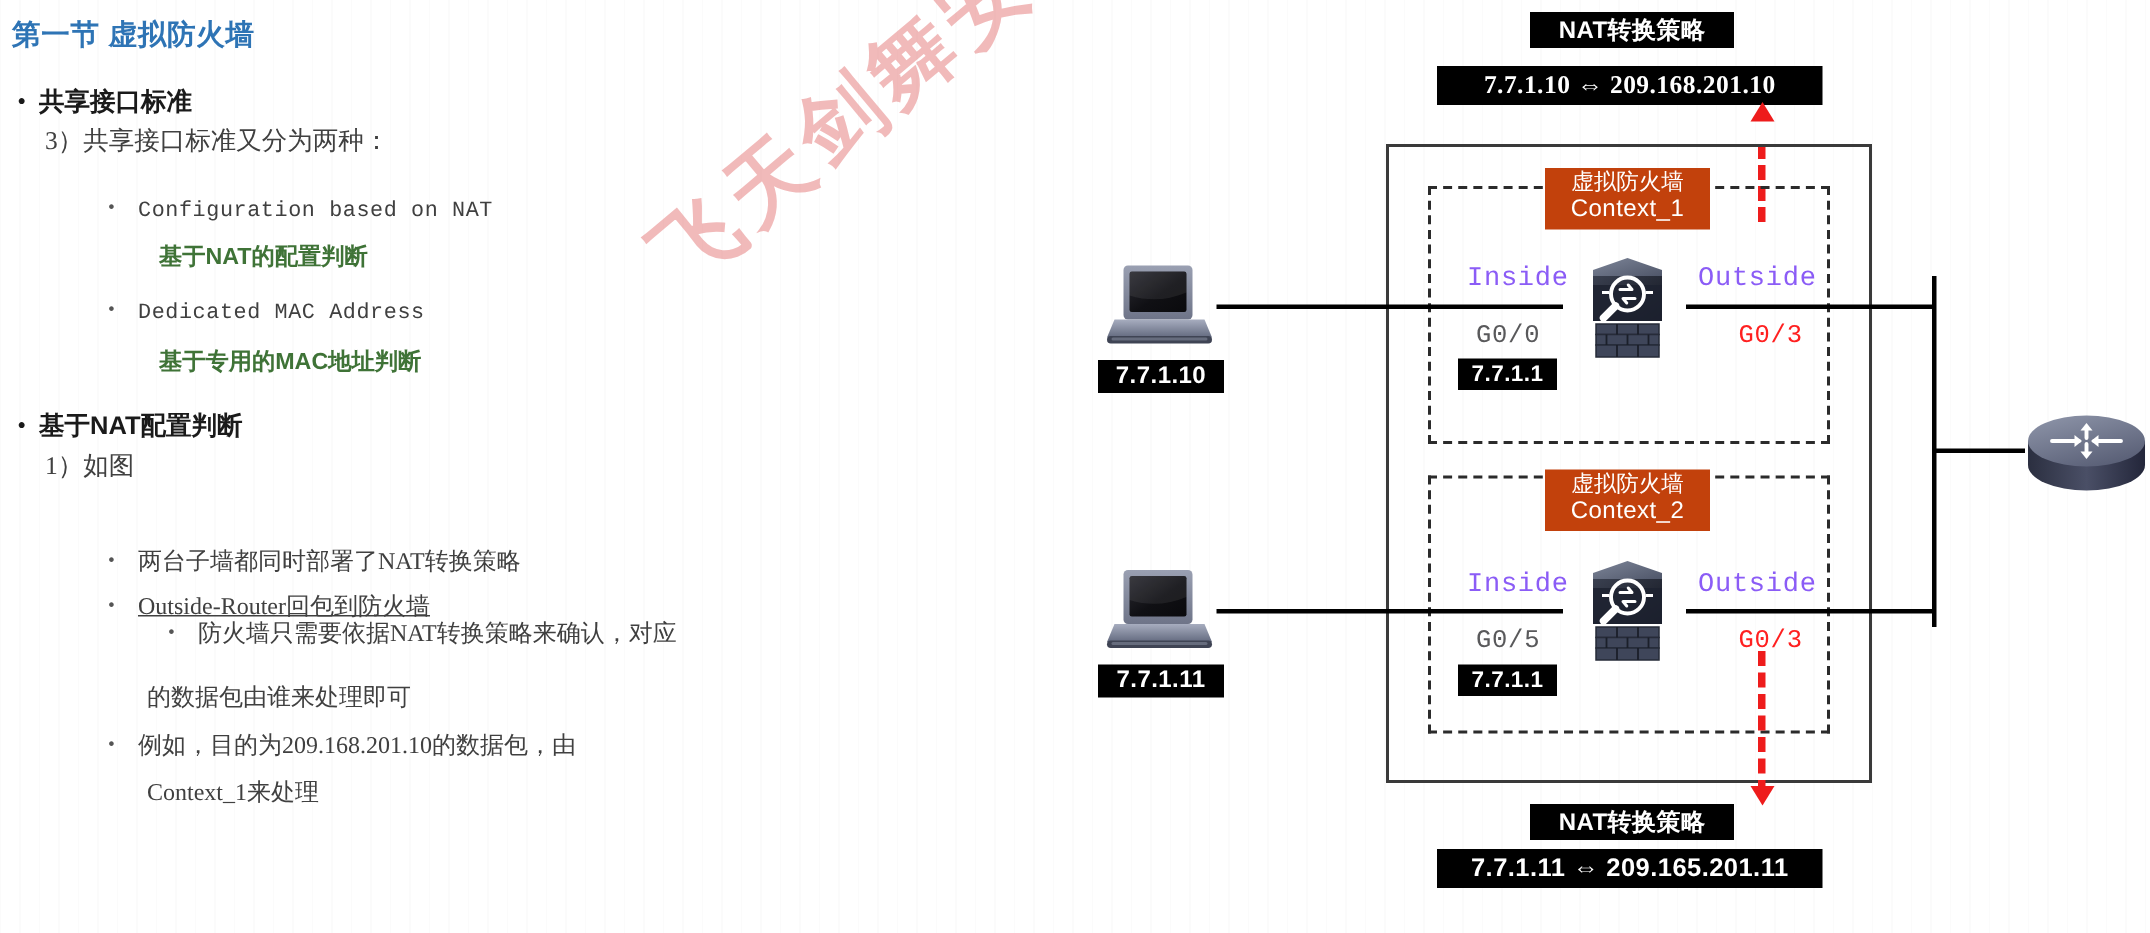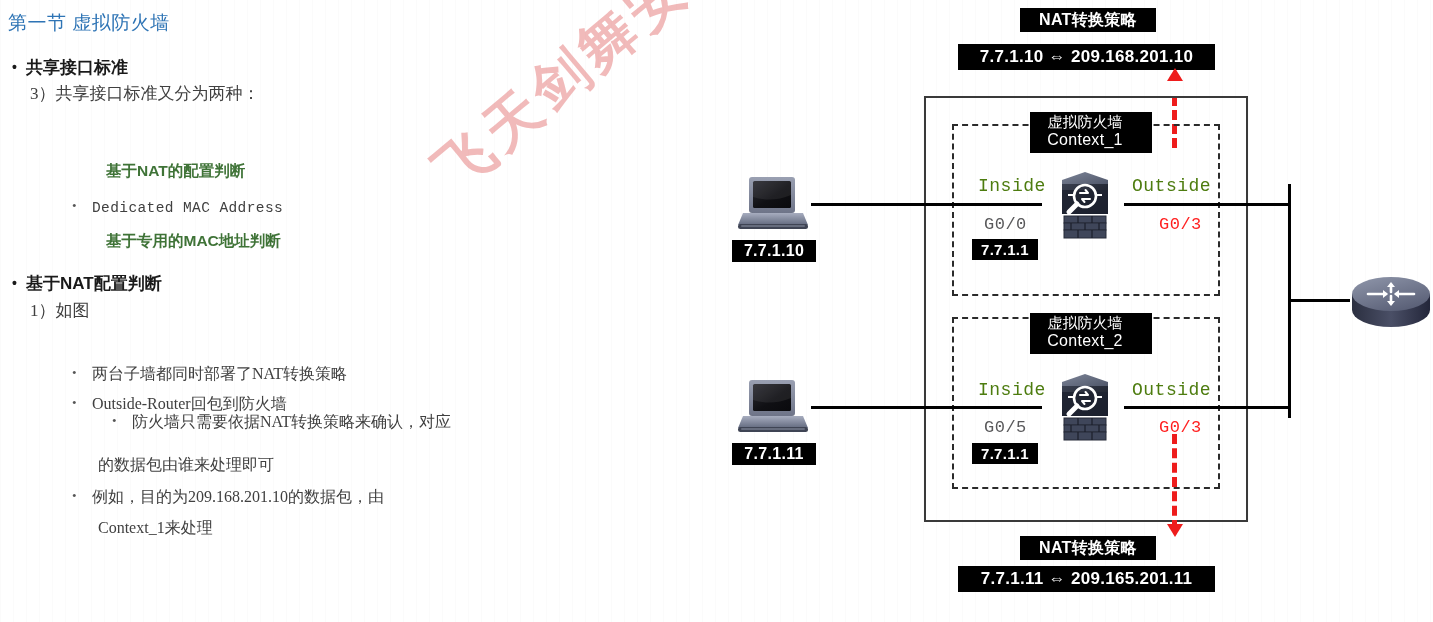--- a/index.html
+++ b/index.html
@@ -17,21 +17,21 @@
         rgba(0,0,0,0.014) 0px, rgba(0,0,0,0.014) 1px,
         rgba(0,0,0,0) 1px, rgba(0,0,0,0) 13px);
     pointer-events:none;z-index:0;
   }
   #page{position:absolute;inset:0;z-index:2;}
 
   
   #slide-title{
     position:absolute;left:8px;top:10px;
     font-family:"Liberation Sans","DejaVu Sans",sans-serif;
-    font-weight:normal;font-size:19px;color:#2E74B5;
+    font-weight:bold;font-size:19px;color:#2E74B5;
     letter-spacing:.5px;white-space:nowrap;
   }
   .lvl1{
     position:absolute;left:12px;
     font-family:"Liberation Sans","DejaVu Sans",sans-serif;
     font-weight:bold;font-size:17px;color:#1a1a1a;
     white-space:nowrap;
   }
   .lvl1 .dot{display:inline-block;width:14px;font-size:14px;vertical-align:1px;}
   .lvl2{
@@ -78,31 +78,31 @@
   .natvalue{font-size:17px;height:26px;}
   .iplabel{font-size:15px;height:21px;}
 
   .outerbox{
     position:absolute;border:2px solid #3a3a3a;background:transparent;
   }
   .ctxbox{
     position:absolute;border:2px dashed #2b2b2b;background:transparent;
   }
   .ctxtitle{
-    position:absolute;background:#000000;color:#ffffff;
-    font-family:"Liberation Sans","DejaVu Sans",sans-serif;
-    text-align:center;line-height:1.12;padding:2px 22px 4px 10px;
+    position:absolute;background:#c2410c;color:#ffffff;
+    font-family:"Liberation Sans","DejaVu Sans",sans-serif;
+    text-align:center;line-height:1.12;padding:2px 10px 4px 10px;
     white-space:nowrap;
   }
   .ctxtitle .cn{display:block;font-size:15px;}
   .ctxtitle .en{display:block;font-size:16px;letter-spacing:.3px;}
 
   .zonelabel{
     position:absolute;font-family:"Liberation Mono","DejaVu Sans Mono",monospace;
-    font-size:18px;color:#4d7c0f;white-space:nowrap;letter-spacing:.5px;
+    font-size:18px;color:#8b5cf6;white-space:nowrap;letter-spacing:.5px;
   }
   .iflabel{
     position:absolute;font-family:"Liberation Mono","DejaVu Sans Mono",monospace;
     font-size:17px;color:#59595b;white-space:nowrap;letter-spacing:.5px;
   }
   .iflabel.r{color:#ff2020;}
 
   .wire{position:absolute;background:#000;}
   .hwire{height:3px;}
   .vwire{width:3px;}
@@ -131,57 +131,60 @@
 <div id="page">
 
   <div id="slide-title">第一节 虚拟防火墙</div>
 
   <div class="lvl1" style="top:56px;">
     <span class="dot">•</span><span>共享接口标准</span>
   </div>
 
   <div class="lvl2" style="top:82px;">3）共享接口标准又分为两种：</div>
 
+  <div class="lvl3" style="top:130px;">
+    <span class="dot">•</span><span class="mono">Configuration based on NAT</span>
+  </div>
   <div class="green" style="top:161px;">基于NAT的配置判断</div>
 
   <div class="lvl3" style="top:198px;">
     <span class="dot">•</span><span class="mono">Dedicated MAC Address</span>
   </div>
   <div class="green" style="top:231px;">基于专用的MAC地址判断</div>
 
   <div class="lvl1" style="top:272px;">
     <span class="dot">•</span><span>基于NAT配置判断</span>
   </div>
 
   <div class="lvl2" style="top:299px;">1）如图</div>
 
 
   <div class="lvl3" style="top:364px;">
     <span class="dot">•</span><span>两台子墙都同时部署了NAT转换策略</span>
   </div>
 
-  <div class="lvl3" style="top:394px;">
+  <div class="lvl3" style="top:394px;text-decoration:underline;">
     <span class="dot">•</span><span>Outside-Router回包到防火墙</span>
   </div>
 
   <div class="lvl3" style="top:412px;margin-left:40px;">
     <span class="dot">•</span><span>防火墙只需要依据NAT转换策略来确认，对应</span>
   </div>
   <div class="cont" style="top:455px;">的数据包由谁来处理即可</div>
 
   <div class="lvl3" style="top:487px;">
     <span class="dot">•</span><span>例如，目的为209.168.201.10的数据包，由</span>
   </div>
   <div class="cont" style="top:518px;">Context_1来处理</div>
 
 
   <div id="diagram">
 
     <div class="blackbox natlabel" style="left:1004px;top:8px;width:136px;">NAT转换策略</div>
-    <div class="blackbox natvalue" style="left:942px;top:44px;width:257px;">7.7.1.10 ⇔ 209.168.201.10</div>
+    <div class="blackbox natvalue" style="left:942px;top:44px;width:257px;font-family:Liberation Serif, serif;">7.7.1.10 ⇔ 209.168.201.10</div>
 
     <div class="dashred" style="left:1156px;top:96px;height:52px;"></div>
     <div class="arrowup" style="left:1151px;top:68px;"></div>
 
     <div class="outerbox" style="left:908px;top:96px;width:320px;height:422px;"></div>
 
     <div class="ctxbox" style="left:936px;top:124px;width:264px;height:168px;"></div>
     <div class="ctxtitle" style="left:1014px;top:112px;width:90px;">
       <span class="cn">虚拟防火墙</span>
       <span class="en">Context_1</span>

